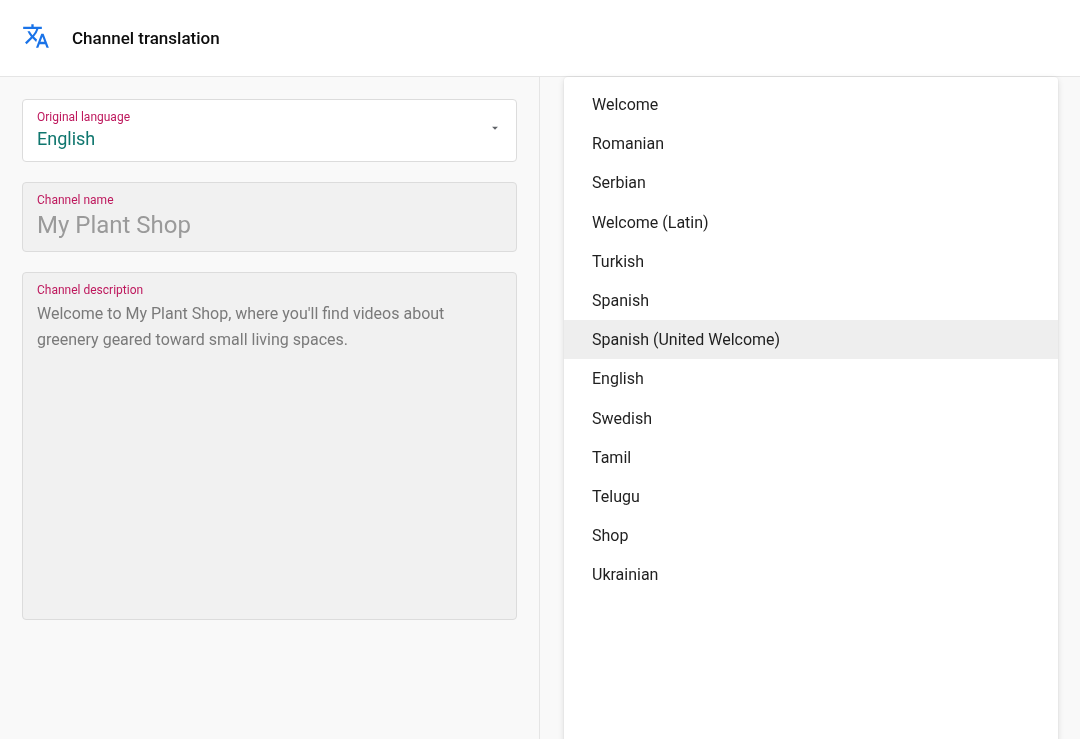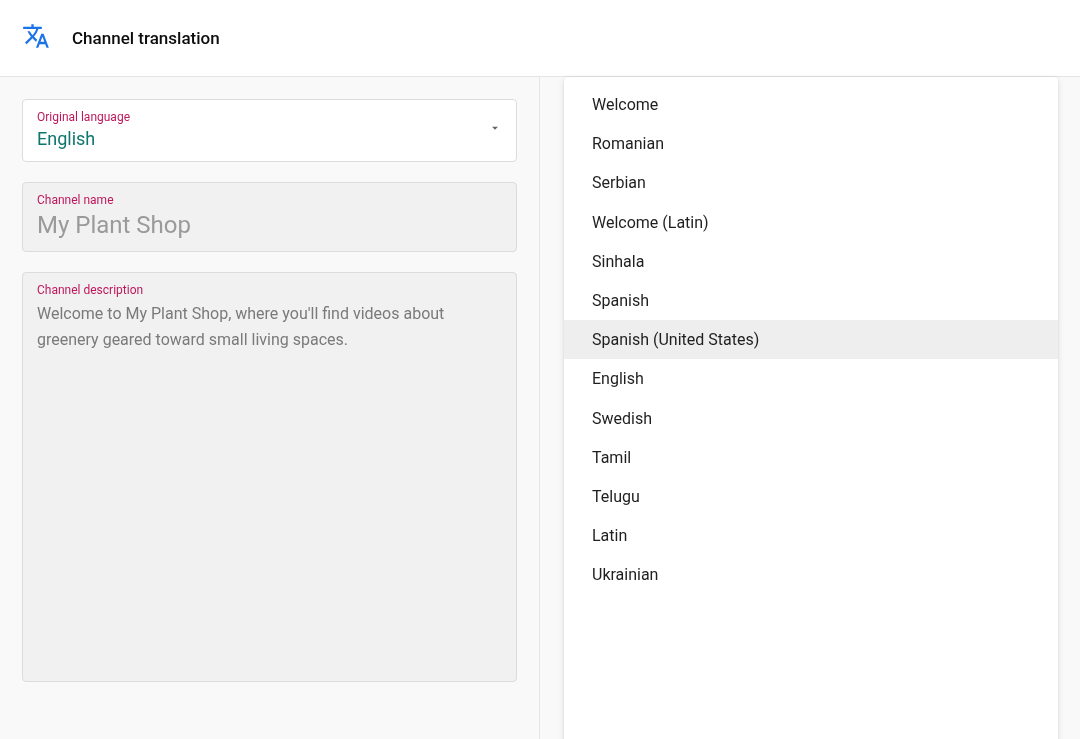--- a/index.html
+++ b/index.html
@@ -65,21 +65,21 @@
       font-size: 18px;
       color: #0f766e;
     }
     .field.readonly .value {
       color: #9a9a9a;
     }
     .field.channel-name .value {
       font-size: 24px;
     }
     .field.channel-desc {
-      height: 410px;
+      height: 348px;
     }
     .field.channel-desc .value {
       font-size: 16px;
       line-height: 1.6;
       color: #7a7a7a;
     }
     .dropdown {
       display: flex;
       align-items: center;
       justify-content: space-between;
@@ -172,24 +172,24 @@
 
   </div>
 
   <div class="right-panel">
     <div class="language-list" id="language-list">
 
     <div class="language-item">Welcome</div>
         <div class="language-item">Romanian</div>
         <div class="language-item">Serbian</div>
         <div class="language-item">Welcome (Latin)</div>
-        <div class="language-item">Sinhala</div>
+        <div class="language-item">Turkish</div>
         <div class="language-item">Spanish</div>
-        <div class="language-item selected">Spanish (United States)</div>
+        <div class="language-item selected">Spanish (United Welcome)</div>
         <div class="language-item">English</div>
         <div class="language-item">Swedish</div>
         <div class="language-item">Tamil</div>
         <div class="language-item">Telugu</div>
-        <div class="language-item">Latin</div>
+        <div class="language-item">Shop</div>
         <div class="language-item">Ukrainian</div>
       </div>
   </div>
 </div>
 
 </body></html>

